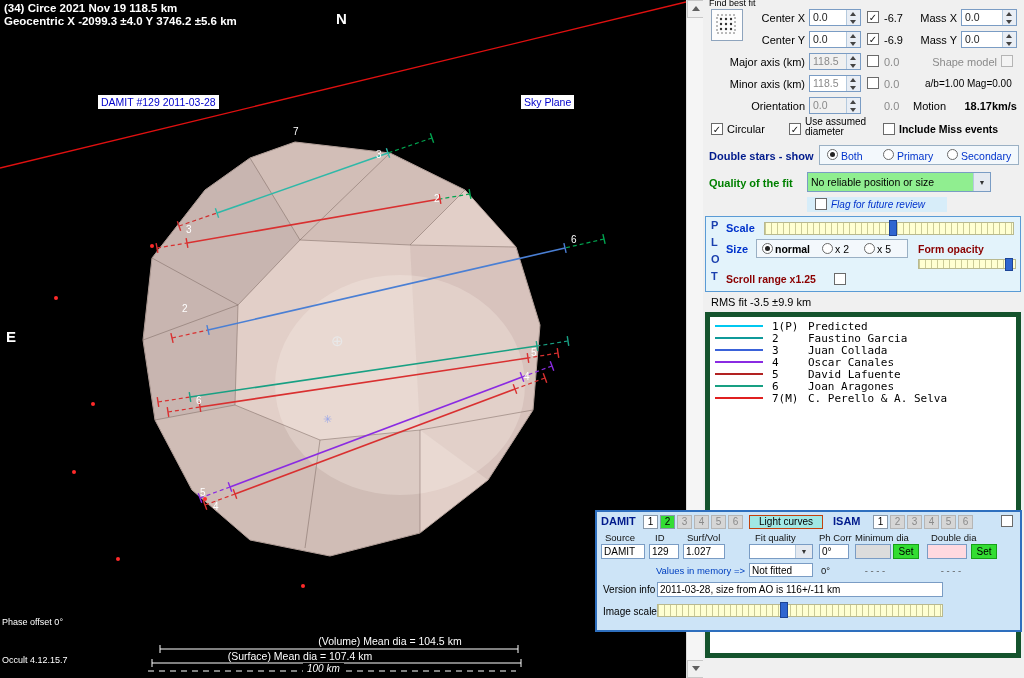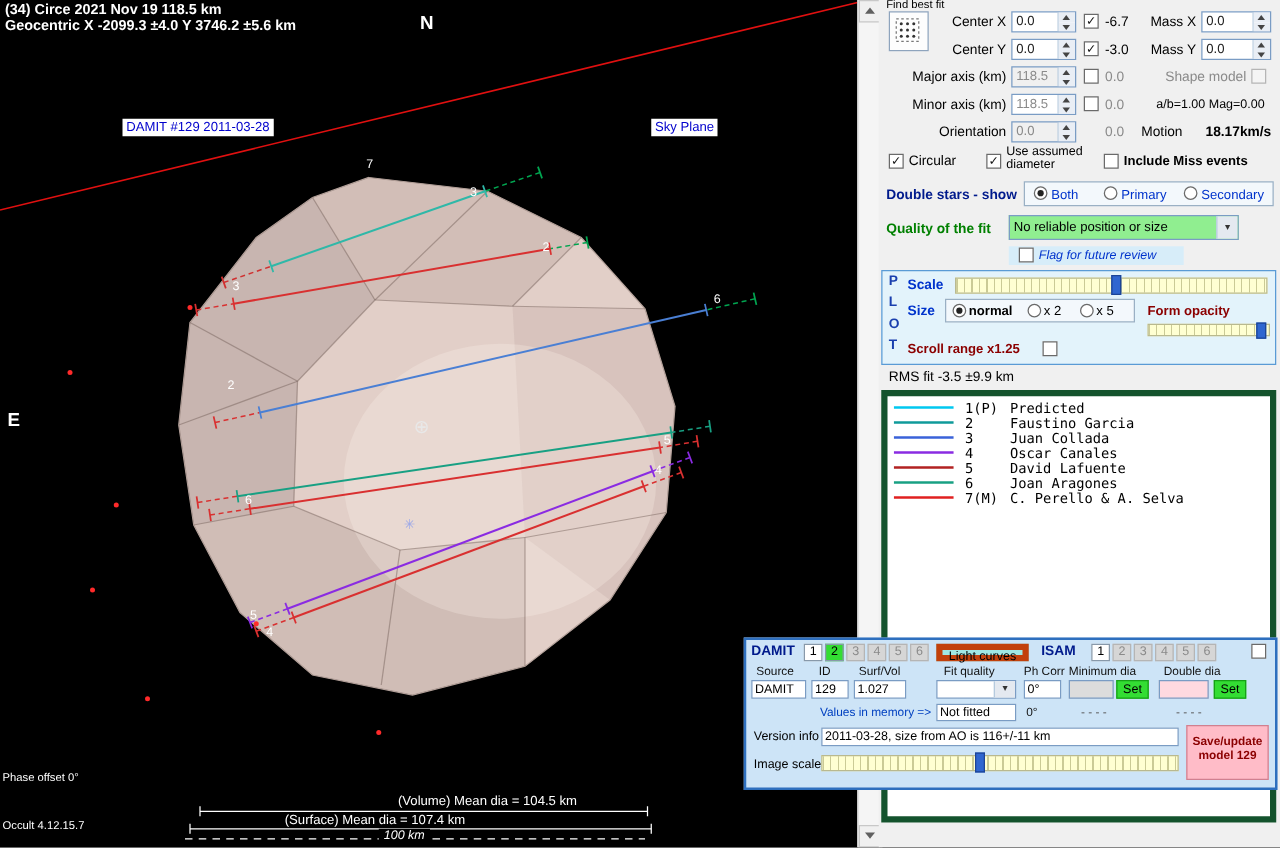--- a/index.html
+++ b/index.html
@@ -240,21 +240,21 @@
 
     <div class="a lbl r" style="left:40px;top:34px;width:62px;">Center Y</div>
     <div class="spin" style="left:106px;top:31px;width:52px;">
       <span class="val">0.0</span>
       <span class="btns">
           <i class="up"></i>
           <i class="dn"></i>
         </span>
     </div>
     <div class="cb" style="left:164px;top:33px;"><span>✓</span></div>
-    <div class="a lbl" style="left:181px;top:34px;">-3.0</div>
+    <div class="a lbl" style="left:181px;top:34px;">-6.9</div>
     <div class="a lbl r" style="left:210px;top:34px;width:44px;">Mass Y</div>
     <div class="spin" style="left:258px;top:31px;width:56px;">
       <span class="val">0.0</span>
       <span class="btns">
           <i class="up"></i>
           <i class="dn"></i>
         </span>
     </div>
 
     <div class="a lbl r" style="left:6px;top:56px;width:96px;">Major axis (km)</div>
@@ -402,21 +402,21 @@
   </div>
 
   <div id="modelpanel" class="a">
     <div class="a b" style="left:4px;top:3px;font-size:11px;color:#001a8c;">DAMIT</div>
     <div class="mbtn v-white" style="left:46px;top:3px;">1</div>
     <div class="mbtn v-green" style="left:63px;top:3px;">2</div>
     <div class="mbtn v-gray" style="left:80px;top:3px;">3</div>
     <div class="mbtn v-gray" style="left:97px;top:3px;">4</div>
     <div class="mbtn v-gray" style="left:114px;top:3px;">5</div>
     <div class="mbtn v-gray" style="left:131px;top:3px;">6</div>
-    <div class="a" style="left:152px;top:3px;width:74px;height:14px;background:#a0e8e4;border:5px solid #c2410c;font-size:10px;text-align:center;line-height:12px;box-sizing:border-box;">Light curves</div>
+    <div class="a" style="left:152px;top:3px;width:74px;height:14px;background:#a0e8e4;border:1px solid #c2410c;font-size:10px;text-align:center;line-height:12px;box-sizing:border-box;">Light curves</div>
     <div class="a b" style="left:236px;top:3px;font-size:11px;color:#001a8c;">ISAM</div>
     <div class="mbtn v-white" style="left:276px;top:3px;">1</div>
     <div class="mbtn v-gray" style="left:293px;top:3px;">2</div>
     <div class="mbtn v-gray" style="left:310px;top:3px;">3</div>
     <div class="mbtn v-gray" style="left:327px;top:3px;">4</div>
     <div class="mbtn v-gray" style="left:344px;top:3px;">5</div>
     <div class="mbtn v-gray" style="left:361px;top:3px;">6</div>
     <div class="cb" style="left:404px;top:3px;"></div>
 
     <div class="slab" style="left:8px;top:20px;">Source</div>
@@ -443,23 +443,19 @@
     <div class="a" style="left:374px;top:32px;width:26px;height:15px;background:#33dd33;border:1px solid #17a017;font-size:10px;text-align:center;line-height:13px;box-sizing:border-box;">Set</div>
 
     <div class="slab r" style="left:36px;top:53px;width:112px;color:#0040c0;">Values in memory =&gt;</div>
     <div class="fld" style="left:152px;top:51px;width:64px;height:14px;">Not fitted</div>
     <div class="slab" style="left:224px;top:53px;">0°</div>
     <div class="slab" style="left:260px;top:53px;width:36px;text-align:center;color:#555;">- - - -</div>
     <div class="slab" style="left:334px;top:53px;width:40px;text-align:center;color:#555;">- - - -</div>
 
     <div class="a" style="left:6px;top:72px;font-size:10px;">Version info</div>
     <div class="fld" style="left:60px;top:70px;width:286px;">2011-03-28, size from AO is 116+/-11 km</div>
-    <div class="a" style="left:352px;top:68px;width:66px;height:44px;background:#ffbcc8;border:1px solid #d08090;box-sizing:border-box;text-align:center;font-size:9.5px;font-weight:bold;color:#8b0000;padding-top:7px;">
-      <div>Save/update</div>
-      <div>model 129</div>
-    </div>
     <div class="a" style="left:6px;top:94px;font-size:10px;">Image scale</div>
     <div class="sld" style="left:60px;top:92px;width:286px;height:13px;">
       <div class="th" style="left:43%;"></div>
     </div>
   </div>
 
 </div>
 
 </body></html>

